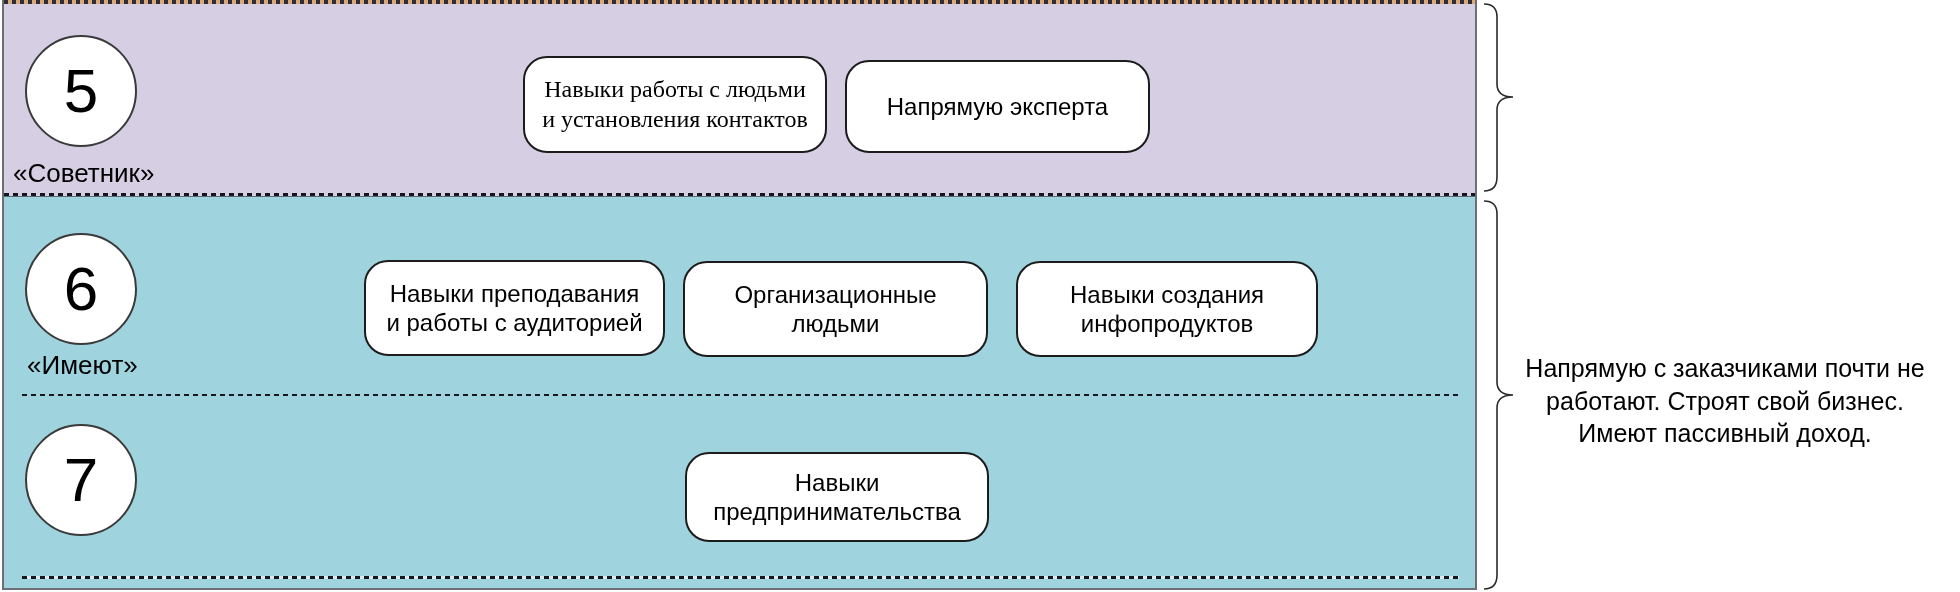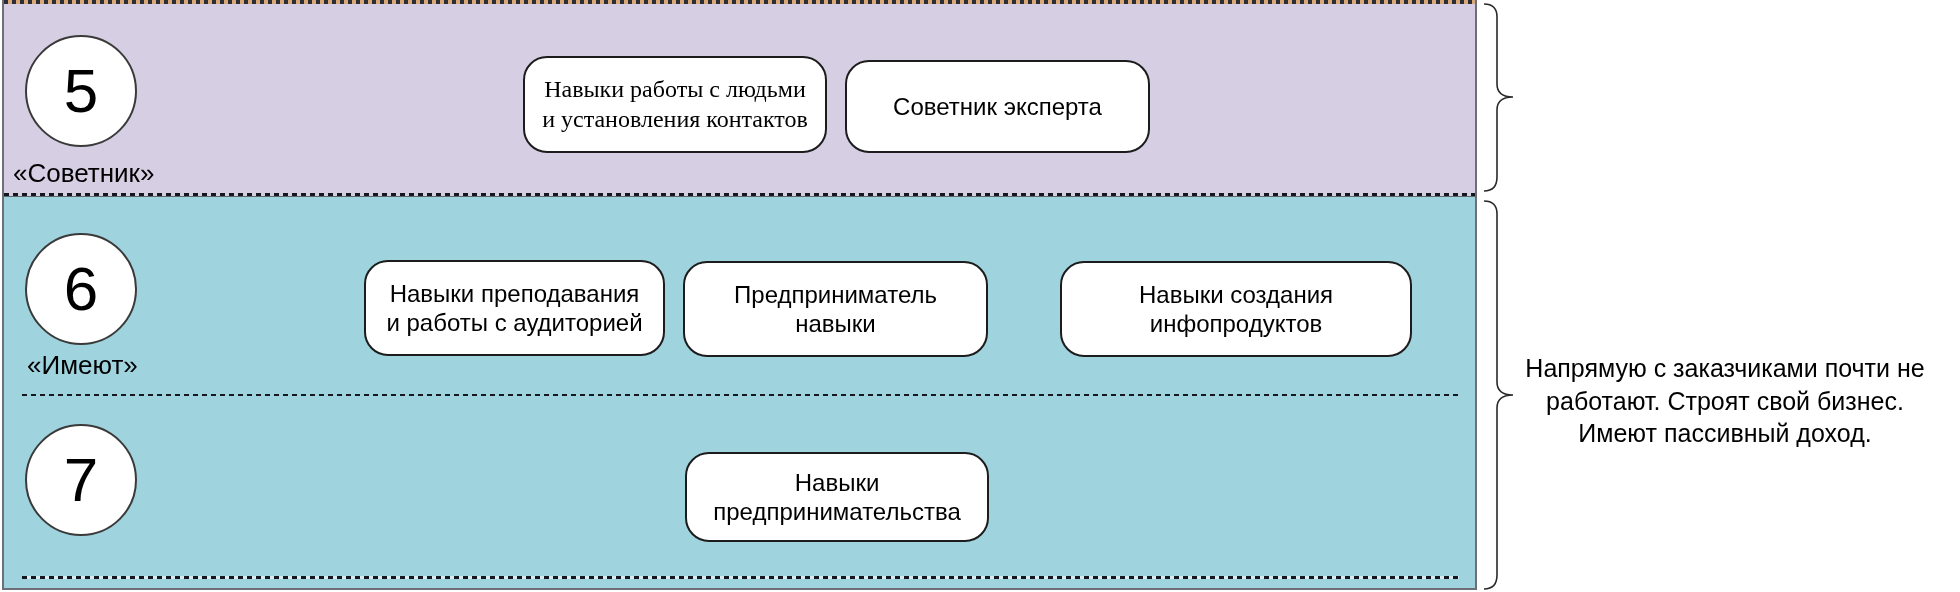--- a/index.html
+++ b/index.html
@@ -79,25 +79,25 @@
     <span>6</span>
   </div>
   <div class="num-circle" style="left:25px;top:424px;">
     <span>7</span>
   </div>
 
   <div class="band-label" style="left:13px;top:159px;">«Советник»</div>
   <div class="band-label" style="left:27px;top:351px;">«Имеют»</div>
 
   <div class="skill-box" style="left:523px;top:56px;width:304px;height:97px;font-family:Liberation Serif, serif;">Навыки работы с людьми и установления контактов</div>
-  <div class="skill-box" style="left:845px;top:60px;width:305px;height:93px;">Советник эксперта</div>
+  <div class="skill-box" style="left:845px;top:60px;width:305px;height:93px;">Напрямую эксперта</div>
 
   <div class="skill-box" style="left:364px;top:260px;width:301px;height:96px;">Навыки преподавания и работы с аудиторией</div>
-  <div class="skill-box" style="left:683px;top:261px;width:305px;height:96px;">Предприниматель навыки</div>
-  <div class="skill-box" style="left:1060px;top:261px;width:352px;height:96px;">Навыки создания инфопродуктов</div>
+  <div class="skill-box" style="left:683px;top:261px;width:305px;height:96px;">Организационные людьми</div>
+  <div class="skill-box" style="left:1016px;top:261px;width:302px;height:96px;">Навыки создания инфопродуктов</div>
 
   <div class="skill-box" style="left:685px;top:452px;width:304px;height:90px;">Навыки предпринимательства</div>
 
   <svg class="brace" style="top:3px;" width="38" height="189" viewBox="0 0 38 189">
     <path d="M4,1 Q17,1 17,14 L17,81 Q17,94 33,94 Q17,94 17,107 L17,174 Q17,188 4,188"></path>
   </svg>
   <svg class="brace" style="top:200px;" width="38" height="390" viewBox="0 0 38 390">
     <path d="M4,1 Q17,1 17,14 L17,182 Q17,195 33,195 Q17,195 17,208 L17,375 Q17,389 4,389"></path>
   </svg>
 

